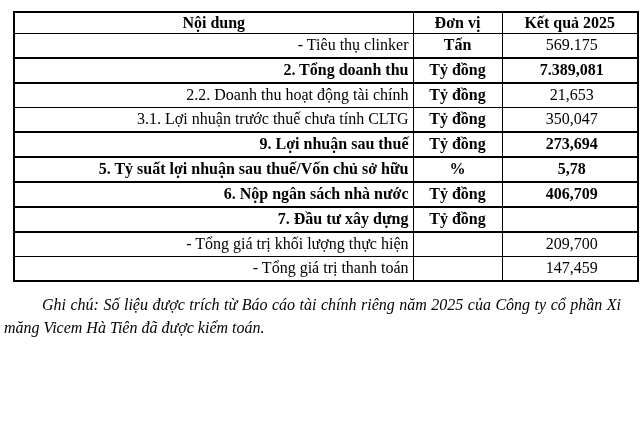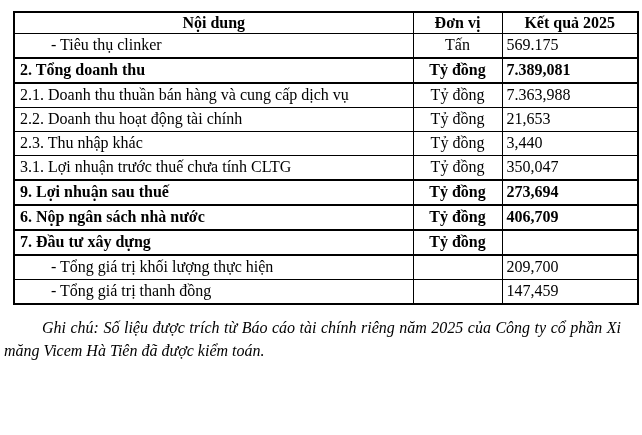--- a/index.html
+++ b/index.html
@@ -40,24 +40,24 @@
     line-height: 1.15;
     vertical-align: middle;
     overflow: hidden;
     white-space: nowrap;
   }
   thead th {
     font-weight: bold;
     text-align: center;
     height: 20px;
   }
-  td.cell-label { text-align: left; padding-left: 5px; }
+  td.cell-label { text-align: right; padding-left: 5px; }
   td.cell-label.indent { padding-left: 36px; }
-  td.cell-unit  { text-align: center; }
-  td.cell-value { text-align: left; padding-right: 0; }
+  td.cell-unit  { text-align: center; font-weight: bold; }
+  td.cell-value { text-align: center; padding-right: 0; }
 
   tr.section td {
     font-weight: bold;
     border-top: 2px solid #000;
     border-bottom: 2px solid #000;
   }
   .note {
     width: 617px;
     margin: 12px 0 0 -9px;
     font-size: 16px;
@@ -89,61 +89,56 @@
           <td class="cell-label indent">- Tiêu thụ clinker</td>
           <td class="cell-unit">Tấn</td>
           <td class="cell-value">569.175</td>
         </tr>
         <tr class="section">
           <td class="cell-label">2. Tổng doanh thu</td>
           <td class="cell-unit">Tỷ đồng</td>
           <td class="cell-value">7.389,081</td>
         </tr>
         <tr>
-          <td class="cell-label">2.1. Doanh thu thuần bán hàng và cung cấp dịch vụ</td>
-          <td class="cell-unit">Tỷ đồng</td>
-          <td class="cell-value">7.363,988</td>
-        </tr>
-        <tr>
           <td class="cell-label">2.2. Doanh thu hoạt động tài chính</td>
           <td class="cell-unit">Tỷ đồng</td>
           <td class="cell-value">21,653</td>
-        </tr>
-        <tr>
-          <td class="cell-label">2.3. Thu nhập khác</td>
-          <td class="cell-unit">Tỷ đồng</td>
-          <td class="cell-value">3,440</td>
         </tr>
         <tr>
           <td class="cell-label">3.1. Lợi nhuận trước thuế chưa tính CLTG</td>
           <td class="cell-unit">Tỷ đồng</td>
           <td class="cell-value">350,047</td>
         </tr>
         <tr class="section">
           <td class="cell-label">9. Lợi nhuận sau thuế</td>
           <td class="cell-unit">Tỷ đồng</td>
           <td class="cell-value">273,694</td>
+        </tr>
+        <tr class="section">
+          <td class="cell-label">5. Tỷ suất lợi nhuận sau thuế/Vốn chủ sở hữu</td>
+          <td class="cell-unit">%</td>
+          <td class="cell-value">5,78</td>
         </tr>
         <tr class="section">
           <td class="cell-label">6. Nộp ngân sách nhà nước</td>
           <td class="cell-unit">Tỷ đồng</td>
           <td class="cell-value">406,709</td>
         </tr>
         <tr class="section">
           <td class="cell-label">7. Đầu tư xây dựng</td>
           <td class="cell-unit">Tỷ đồng</td>
           <td class="cell-value"></td>
         </tr>
         <tr>
           <td class="cell-label indent">- Tổng giá trị khối lượng thực hiện</td>
           <td class="cell-unit"></td>
           <td class="cell-value">209,700</td>
         </tr>
         <tr>
-          <td class="cell-label indent">- Tổng giá trị thanh đồng</td>
+          <td class="cell-label indent">- Tổng giá trị thanh toán</td>
           <td class="cell-unit"></td>
           <td class="cell-value">147,459</td>
         </tr>
       </tbody>
   </table>
 
   <p class="note">Ghi chú: Số liệu được trích từ Báo cáo tài chính riêng năm 2025 của Công ty cổ phần Xi măng Vicem Hà Tiên đã được kiểm toán.</p>
 </div>
 
 </body></html>

